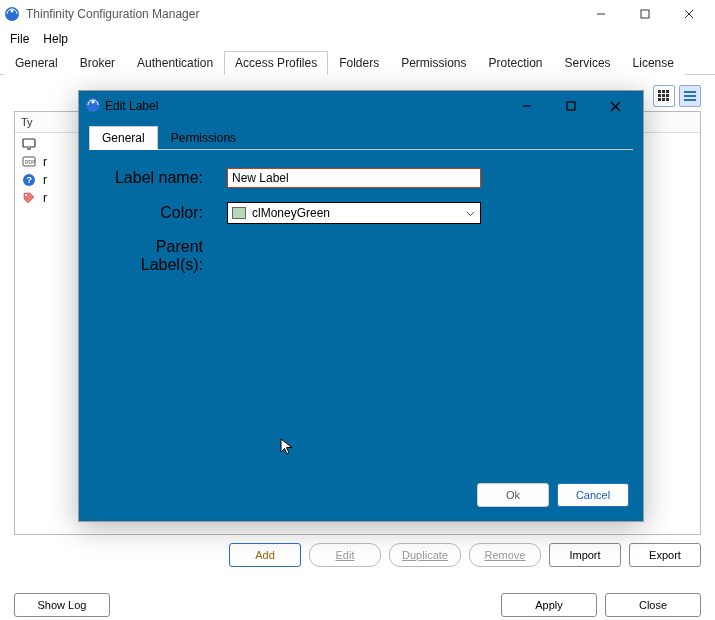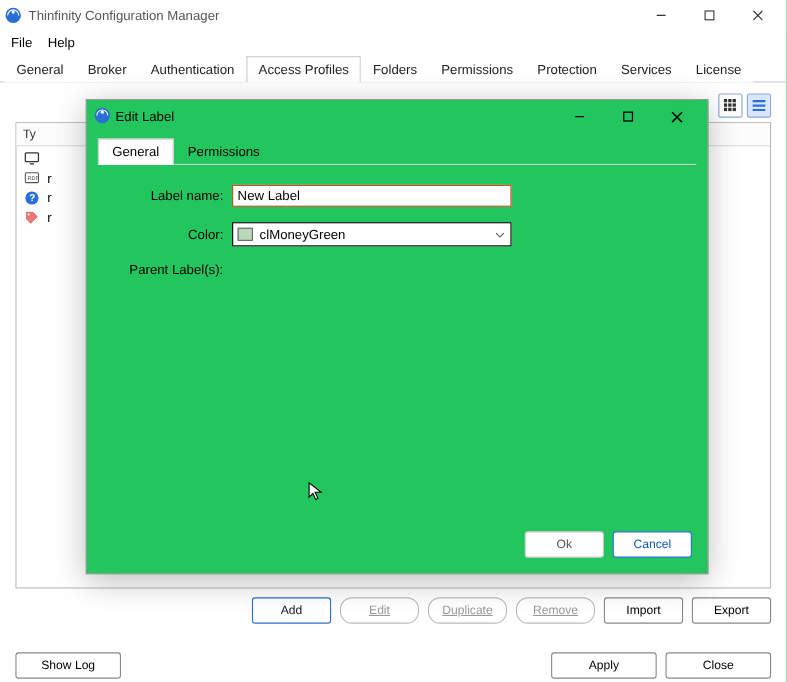--- a/index.html
+++ b/index.html
@@ -109,30 +109,30 @@
   }
   .btn {
     min-width:72px; height:24px;
     border:1px solid #888; background:#fff;
     border-radius:3px;
     font-size:11px;
     display:inline-flex;align-items:center;justify-content:center;
     padding: 0 12px;
     cursor:pointer;
   }
-  .btn.primary { border-color:#2a6fd6; color:#0f172a; }
+  .btn.primary { border-color:#2a6fd6; color:#a16207; }
   .btn.wide { min-width:96px; }
   .btn.dialog-primary { border-color:#2a6fd6; color:#1259b6; }
   .btn.disabled { color:#999; border-color:#bbb; cursor:default;border-radius:11px;}
   
   .dialog {
     position:absolute;
     left:78px; top:90px;
     width:566px; height:432px;
-    background:#22c55e;
+    background:#0369a1;
     border:1px solid #999;
     box-shadow: 0 6px 28px rgba(0,0,0,0.28);
     display:flex; flex-direction:column;
   }
   .dialog-titlebar {
     height:30px; display:flex; align-items:center;
     padding:0 6px;
   }
   .dialog-titlebar .title { font-size:12px; margin-left:4px; }
   .dialog-body {
@@ -145,21 +145,21 @@
   .dtab {
     padding:4px 12px; border:1px solid transparent; border-bottom:none;
     position:relative; top:1px; font-size:12px;
   }
   .dtab.active { border-color:#ccc; border-bottom:1px solid #fff; background:#fff;}
   .form-area { padding: 18px 22px; }
   .form-row {
     display:flex; align-items:center; margin-bottom:14px;
   }
   .form-label {
-    width: 92px; text-align:right; margin-right:8px; font-size:12px;
+    width: 92px; text-align:right; margin-right:24px; font-size:16px;
   }
   .text-input {
     flex:0 0 254px; height:20px; border:1px solid #c2410c;
     padding:0 4px; font-size:12px;
   }
   .select-wrap {
     flex:0 0 254px; height:22px; border:1px solid #000000;
     display:flex; align-items:center; padding:0 4px;
     position:relative; background:#fff;
   }

